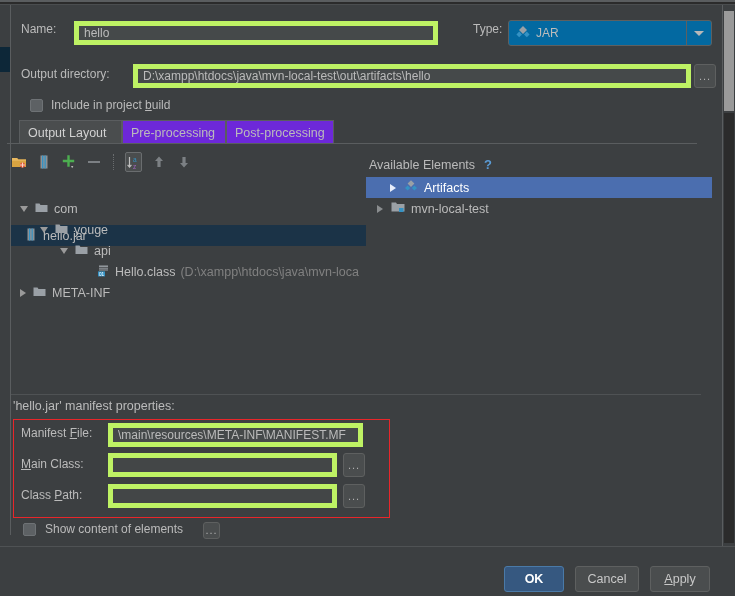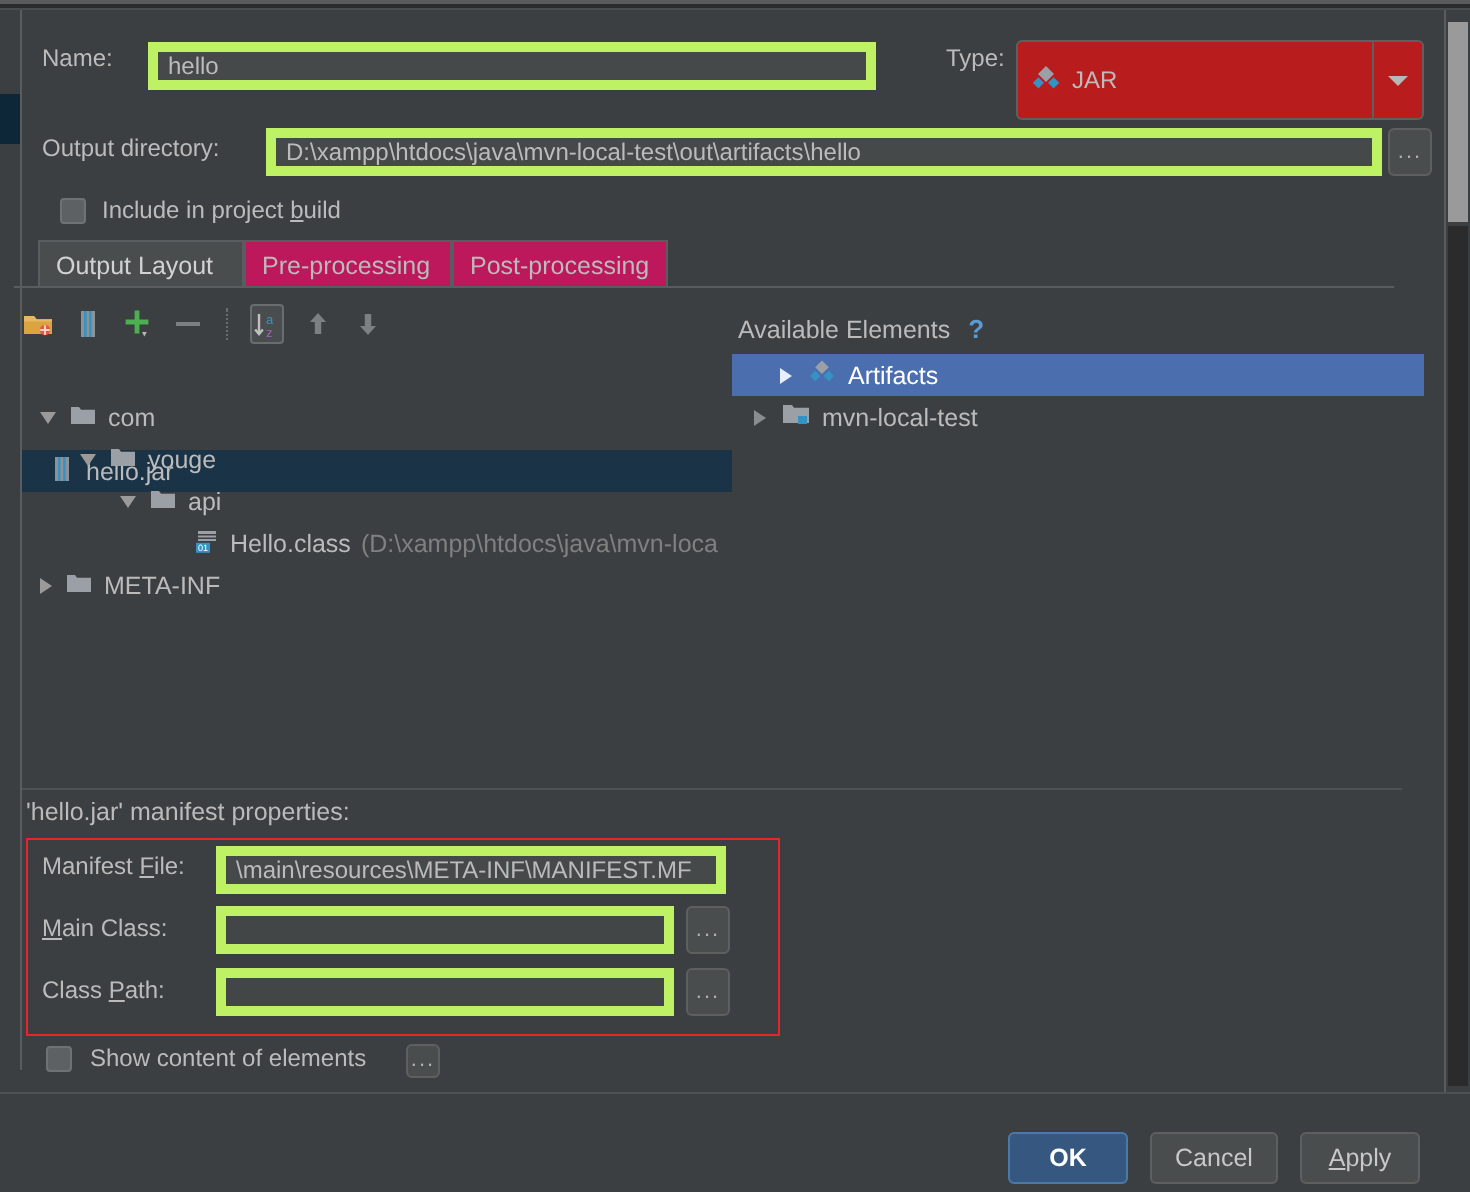--- a/index.html
+++ b/index.html
@@ -35,22 +35,22 @@
   .lbl u{text-decoration:underline;}
 
   .field{
     background:#45494a;border:5px solid #bef264;box-sizing:border-box;
     color:#bbbbbb;display:flex;align-items:center;padding:0 5px;
     font-size:12px;height:24px;white-space:nowrap;overflow:hidden;
   }
   .field.empty{background:#434647;}
 
   .combo{
-    background:#b91c1c;border:1px solid #5e6060;box-sizing:border-box;
-    height:40px;display:flex;align-items:center;border-radius:3px;
+    background:#0369a1;border:1px solid #5e6060;box-sizing:border-box;
+    height:26px;display:flex;align-items:center;border-radius:3px;
   }
   .combo .val{flex:1;display:flex;align-items:center;gap:6px;padding-left:7px;color:#bbbbbb;}
   .combo .arrowbox{
     width:24px;height:100%;display:flex;align-items:center;justify-content:center;
     border-left:1px solid #5e6060;
   }
   .caret-down{width:0;height:0;border-left:5px solid transparent;border-right:5px solid transparent;border-top:5px solid #b8b8b8;}
 
   .ellipsis-btn{
     width:22px;height:24px;box-sizing:border-box;
@@ -65,21 +65,21 @@
     display:inline-block;
   }
 
   
   .tabbar{position:absolute;left:7px;top:120px;width:690px;height:24px;}
   .tab{
     position:absolute;top:0;height:24px;box-sizing:border-box;
     display:flex;align-items:center;padding:0 8px;
     color:#bbbbbb;font-size:12.5px;white-space:nowrap;
     border-left:1px solid #5a5d5f;border-top:1px solid #5a5d5f;border-right:1px solid #5a5d5f;
-    background:#be185d;
+    background:#6d28d9;
   }
   .tab.sel{background:#4a4d4e;color:#d2d2d2;}
   .tab-underline{position:absolute;left:7px;top:143px;width:690px;height:1px;background:#5a5d5f;}
 
   
   .toolbar{position:absolute;left:11px;top:150px;width:180px;height:24px;display:flex;align-items:center;gap:9px;}
   .tb-ico{width:16px;height:16px;position:relative;display:inline-block;}
   .tb-sep{width:1px;height:16px;border-left:1px dotted #6a6d6f;margin:0 2px;}
   .sortbtn{width:22px;height:20px;box-sizing:border-box;border:1px solid #6a6d6f;background:#4a4d4e;border-radius:2px;display:flex;align-items:center;justify-content:center;}
 

